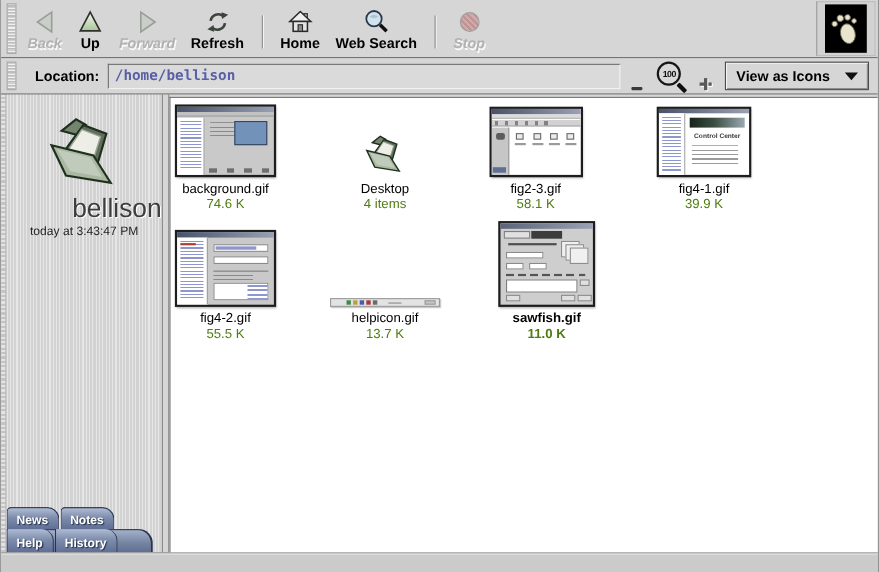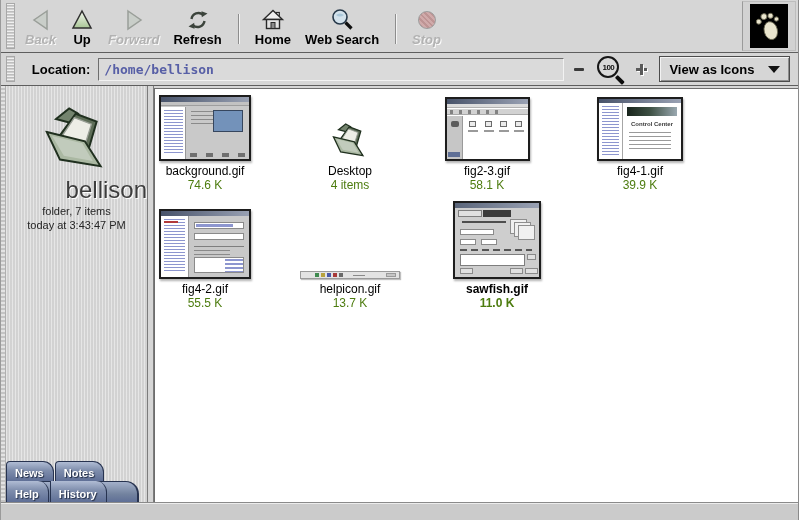--- a/index.html
+++ b/index.html
@@ -29,21 +29,21 @@
 
   
   .locbar { height:33px; display:flex; align-items:center; border-bottom:1px solid #5e5e5e;
             background:#d6d6d6; padding:0 2px; }
   .locbar .grip { height:26px; }
   .loc-label { font-weight:bold; font-size:13px; color:#000; margin:0 8px 0 14px; white-space:nowrap; }
   .loc-input { width:476px; height:23px; background:#dadada; border:1px solid;
                border-color:#6e6e6e #f2f2f2 #f2f2f2 #6e6e6e;
                font-family:"DejaVu Sans Mono", monospace; font-weight:bold; font-size:13px; color:#575fa6;
                display:flex; align-items:center; padding:0 5px; overflow:hidden; white-space:nowrap; }
-  .zoomctl { display:flex; align-items:center; margin:0 8px 0 10px; gap:13px; }
+  .zoomctl { display:flex; align-items:flex-end; margin:0 8px 0 10px; gap:13px; }
   .zminus { width:10px; height:3px; background:#3a3a3a; border-radius:1px; cursor:pointer; }
   .zplus { position:relative; width:11px; height:11px; cursor:pointer; }
   .zplus::before { content:""; position:absolute; left:0; right:0; top:4px; height:3px; background:#5a5a5a; box-shadow:1px 1px 0 #fff; }
   .zplus::after  { content:""; position:absolute; top:0; bottom:0; left:4px; width:3px; background:#5a5a5a; box-shadow:1px 1px 0 #fff; }
   .lens { position:relative; width:26px; height:26px; }
   .lens-circle { width:22px; height:22px; border:2px solid #161616; border-radius:50%; background:#d9d9d9;
                  display:flex; align-items:center; justify-content:center;
                  font-size:8px; font-weight:bold; color:#111; letter-spacing:-0.5px; }
   .lens-handle { position:absolute; width:10px; height:3.5px; background:#0d0d0d; border-radius:1px;
                  right:-2px; bottom:1px; transform:rotate(45deg); }
@@ -316,21 +316,20 @@
 
     <div class="sidebar">
       <svg class="sb-folder" width="88" height="76" viewBox="0 0 64 58">
         <polygon points="16,16 26,8 33,12 31,20" fill="#74846e" stroke="#20301f" stroke-width="1.5"></polygon>
         <polygon points="31,12 47,18 40,42 15,34" fill="#5e6e58" stroke="#20301f" stroke-width="1.5"></polygon>
         <polygon points="30,15 43,20 37,39 18,33" fill="#edeee6" stroke="#9aa096" stroke-width="1"></polygon>
         <polygon points="9,26 38,33 50,52 19,47" fill="#aab8a2" stroke="#20301f" stroke-width="1.5"></polygon>
         <polygon points="13,29 36,34.5 44,48 22,44" fill="rgba(255,255,255,0.28)"></polygon>
       </svg>
       <div class="sb-title">bellison</div>
-      <div class="sb-line">folder, 7 items</div>
       <div class="sb-line">today at 3:43:47 PM</div>
 
       <div class="sb-tabs">
         <div class="tabrow r1">
           <div class="tab">
               <span>News</span>
             </div>
           <div class="tab">
               <span>Notes</span>
             </div>

